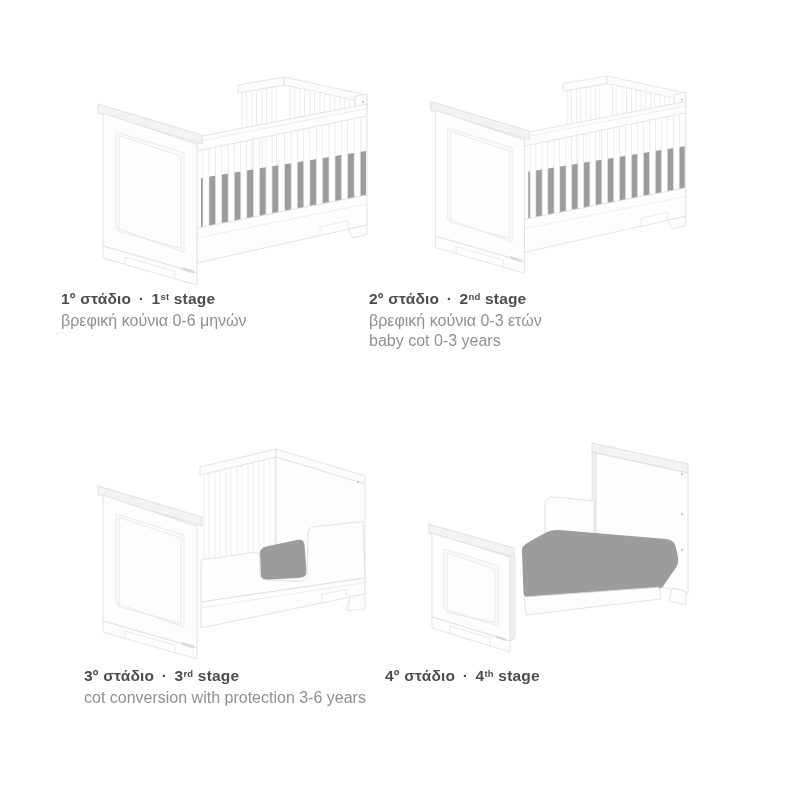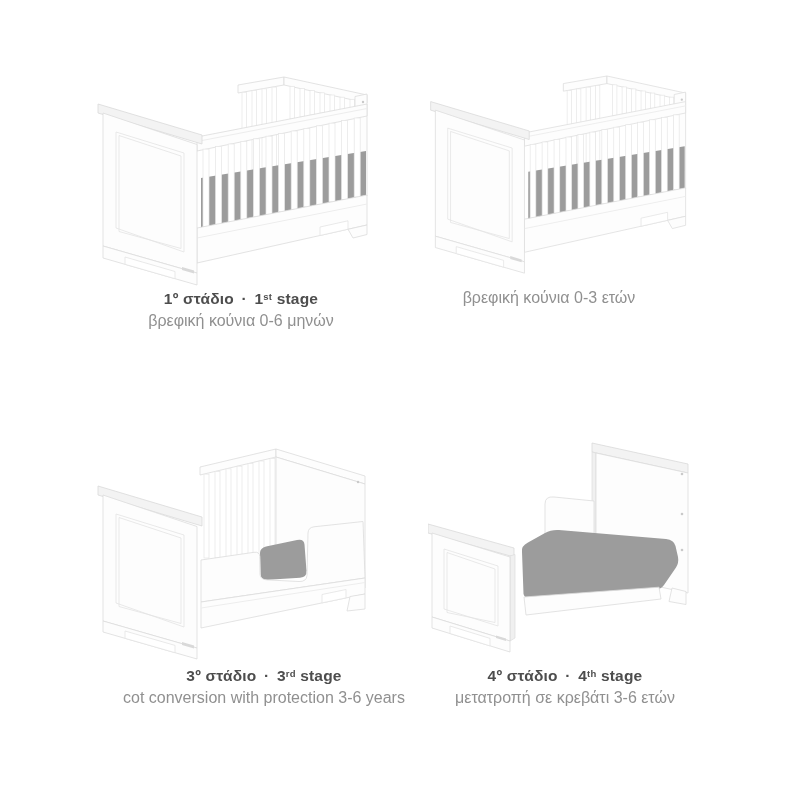--- a/index.html
+++ b/index.html
@@ -1,21 +1,21 @@
 <!DOCTYPE html>
 <html style="--bg: #ffffff; --heading: #4d4d4d; --body: #909090; --mattress: #9c9c9c;"><head>
 <meta charset="utf-8">
 <style>
   html,body{margin:0;padding:0;background:#fff;}
   #screen{
     position:relative;width:800px;height:800px;background:var(--bg,#ffffff);
     overflow:hidden;font-family:"Liberation Sans", sans-serif;
   }
   .fig{position:absolute;}
-  .caption{position:absolute;text-align:center;}
+  .caption{position:absolute;}
   .cap-title{
     font-size:15.5px;font-weight:bold;color:var(--heading,#4d4d4d);
     line-height:18px;margin-bottom:3px;letter-spacing:.2px;
   }
   .cap-title sup{font-size:9.5px;vertical-align:4px;font-weight:bold;}
   .cap-sep{margin:0 3px;}
   .cap-line{font-size:16px;color:var(--body,#909090);line-height:19.5px;}
   
   .p{fill:#fdfdfd;stroke:#dcdcdc;stroke-width:.8;stroke-linejoin:round;}
   .crown{fill:#f3f3f3;stroke:#d9d9d9;stroke-width:.8;stroke-linejoin:round;}
@@ -176,36 +176,42 @@
     <div class="cap-title">
       <span>1º στάδιο</span>
       <span class="cap-sep">·</span>
       <span>1</span><sup>st</sup>
       <span>stage</span>
     </div>
     <div class="cap-line">βρεφική κούνια 0-6 μηνών</div>
   </div>
 
   <div class="caption" style="left:369px;top:288px;width:360px">
+    <div class="cap-title">
+      <span>2º στάδιο</span>
+      <span class="cap-sep">·</span>
+      <span>2</span><sup>nd</sup>
+      <span>stage</span>
+    </div>
     <div class="cap-line">βρεφική κούνια 0-3 ετών</div>
+    <div class="cap-line">baby cot 0-3 years</div>
   </div>
 
   <div class="caption" style="left:84px;top:665px;width:360px">
     <div class="cap-title">
       <span>3º στάδιο</span>
       <span class="cap-sep">·</span>
       <span>3</span><sup>rd</sup>
       <span>stage</span>
     </div>
     <div class="cap-line">cot conversion with protection 3-6 years</div>
   </div>
 
   <div class="caption" style="left:385px;top:665px;width:360px">
     <div class="cap-title">
       <span>4º στάδιο</span>
       <span class="cap-sep">·</span>
       <span>4</span><sup>th</sup>
       <span>stage</span>
     </div>
-    <div class="cap-line">μετατροπή σε κρεβάτι 3-6 ετών</div>
   </div>
 
 </div>
 
 </body></html>

